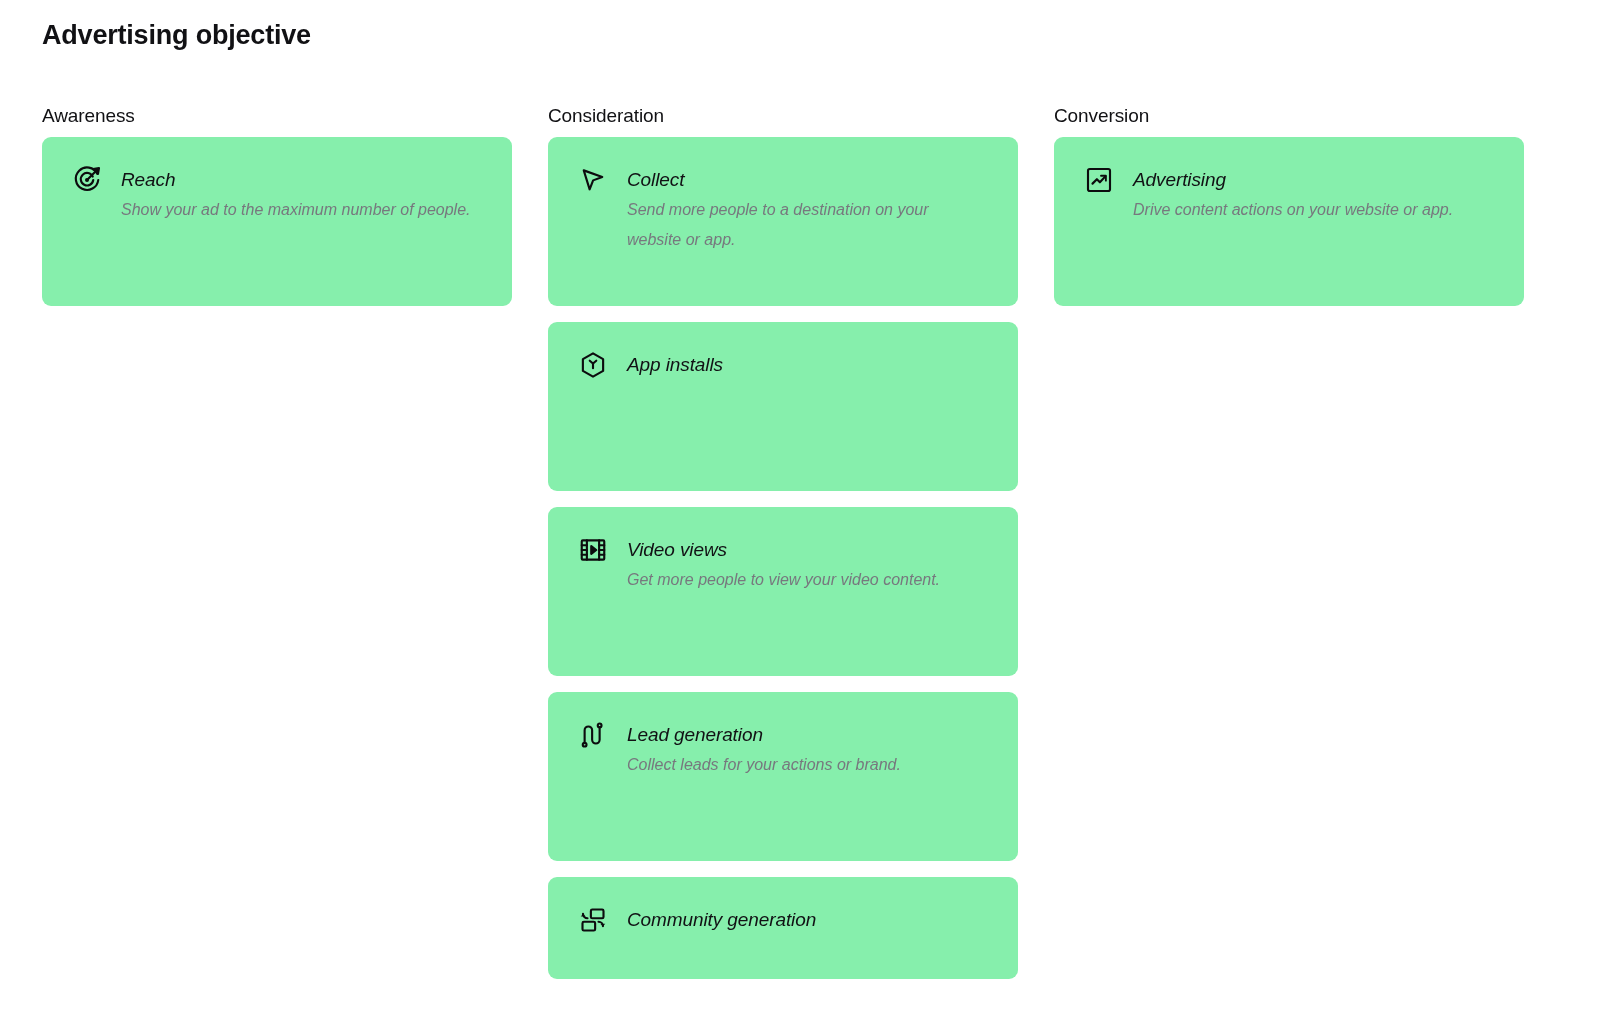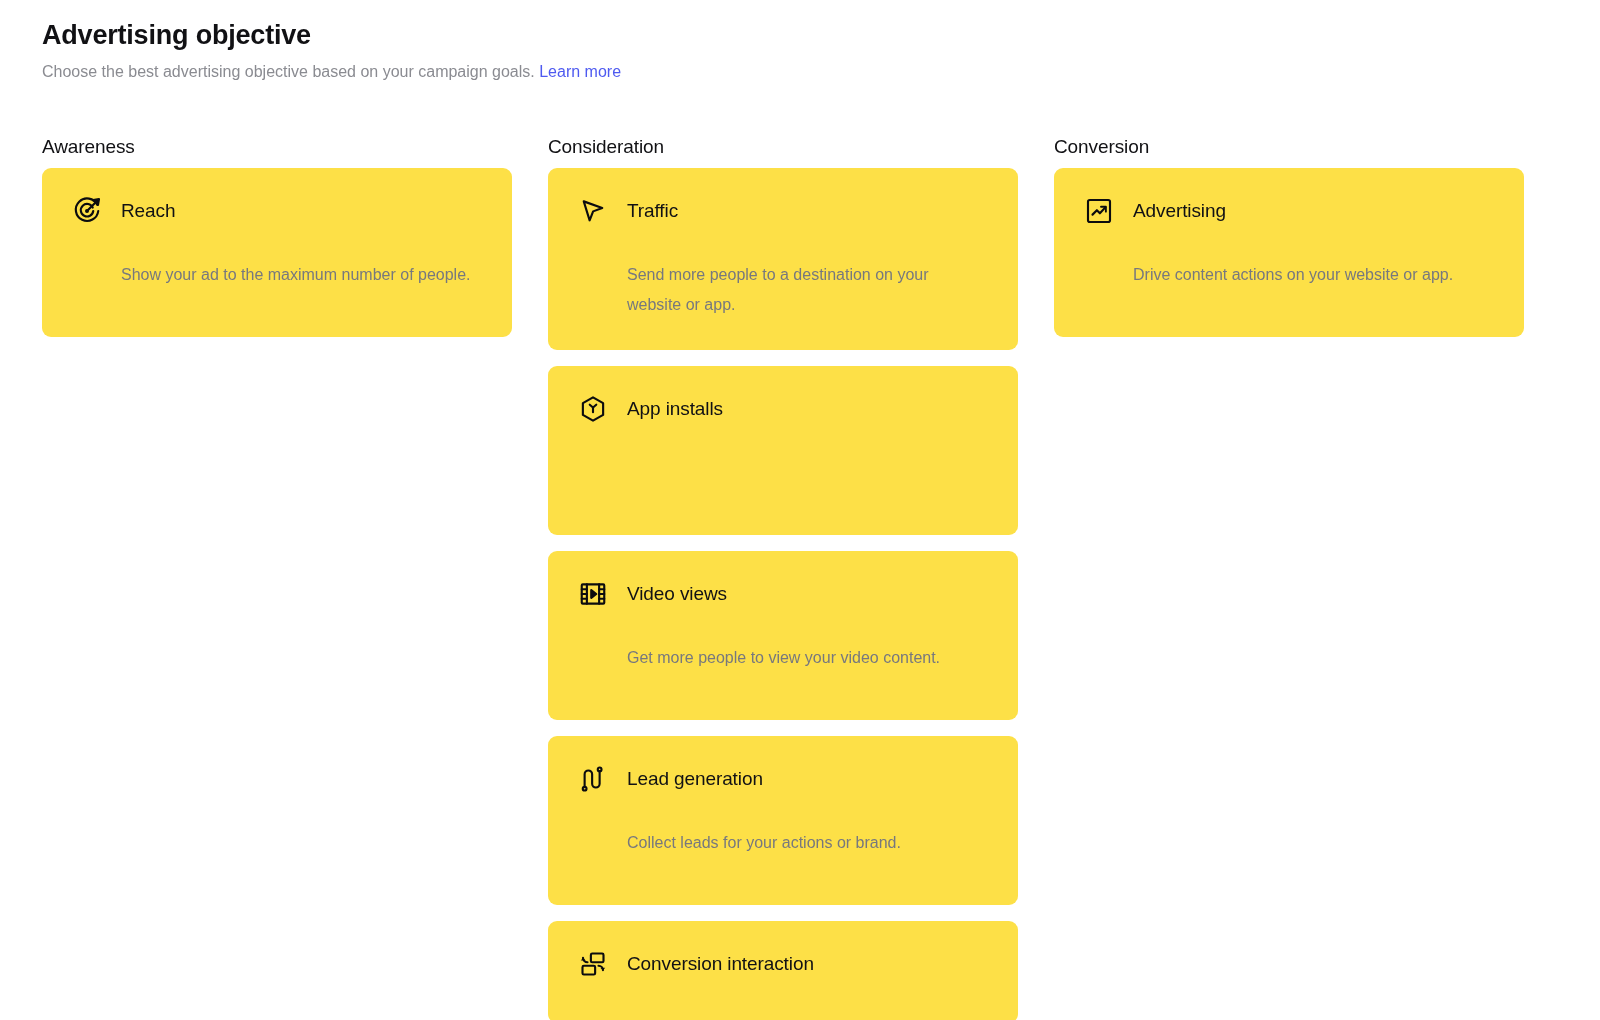--- a/index.html
+++ b/index.html
@@ -66,25 +66,26 @@
   }
 
   .cards {
     display: flex;
     flex-direction: column;
     gap: 16px;
   }
 
   
   .card {
-    background: #fde047;
+    background: #86efac;
     border-radius: 9px;
     padding: 28px 30px 30px 30px;
     cursor: pointer;
     min-height: 169px;
+    font-style: italic;
   }
 
   .card.compact {
     min-height: 102px;
     padding-bottom: 26px;
   }
 
   .card-head {
     display: flex;
     align-items: center;
@@ -105,40 +106,36 @@
 
   .card-title {
     font-size: 19px;
     font-weight: 400;
     color: #111114;
     line-height: 24px;
     letter-spacing: -0.1px;
   }
 
   .card-desc {
-    margin-top: 34px;
+    margin-top: 0;
     margin-left: 49px;
     font-size: 16px;
     line-height: 30px;
     color: #77787e;
     font-weight: 400;
     max-width: 352px;
   }
 </style>
 </head>
 <body>
 
 <div class="page">
 
   <h1 class="page-title">Advertising objective</h1>
 
-  <p class="page-subtitle">
-    <span>Choose the best advertising objective based on your campaign goals.</span>
-    <a class="learn-more" href="#">Learn more</a>
-  </p>
 
   <div class="columns">
 
     <div class="column">
       <div class="column-title">Awareness</div>
       <div class="cards">
 
         <div class="card">
           <div class="card-head">
             <span class="card-icon">
@@ -162,21 +159,21 @@
       <div class="column-title">Consideration</div>
       <div class="cards">
 
         <div class="card">
           <div class="card-head">
             <span class="card-icon">
               <svg width="30" height="30" viewBox="0 0 24 24" fill="none" stroke="currentColor" stroke-width="1.7" stroke-linecap="round" stroke-linejoin="round">
                 <path d="M4.6 4.3 19.4 9.6 12.1 12.3 9.3 19.5Z"></path>
               </svg>
             </span>
-            <span class="card-title">Traffic</span>
+            <span class="card-title">Collect</span>
           </div>
           <div class="card-desc">Send more people to a destination on your website or app.</div>
         </div>
 
         <div class="card">
           <div class="card-head">
             <span class="card-icon">
               <svg width="30" height="30" viewBox="0 0 24 24" fill="none" stroke="currentColor" stroke-width="1.7" stroke-linecap="round" stroke-linejoin="round">
                 <path d="M12 2.7 20.1 7.3V16.7L12 21.3 3.9 16.7V7.3Z"></path>
                 <path d="M12 14.6V10.4"></path>
@@ -221,21 +218,21 @@
             <span class="card-icon">
               <svg width="30" height="30" viewBox="0 0 24 24" fill="none" stroke="currentColor" stroke-width="1.7" stroke-linecap="round" stroke-linejoin="round">
                 <rect x="10.3" y="3.6" width="10.1" height="7" rx="1.1"></rect>
                 <rect x="3.6" y="13.4" width="10.1" height="7" rx="1.1"></rect>
                 <path d="M7.6 10.6A3.6 3.6 0 0 1 4 7.1"></path>
                 <path d="M6 8.9 4 7.1 2.2 9.1" fill="currentColor" stroke="none"></path>
                 <path d="M16.4 13.4a3.6 3.6 0 0 1 3.6 3.5"></path>
                 <path d="M18 15.1 20 16.9 21.8 14.9" fill="currentColor" stroke="none"></path>
               </svg>
             </span>
-            <span class="card-title">Conversion interaction</span>
+            <span class="card-title">Community generation</span>
           </div>
         </div>
 
       </div>
     </div>
 
     <div class="column">
       <div class="column-title">Conversion</div>
       <div class="cards">
 

